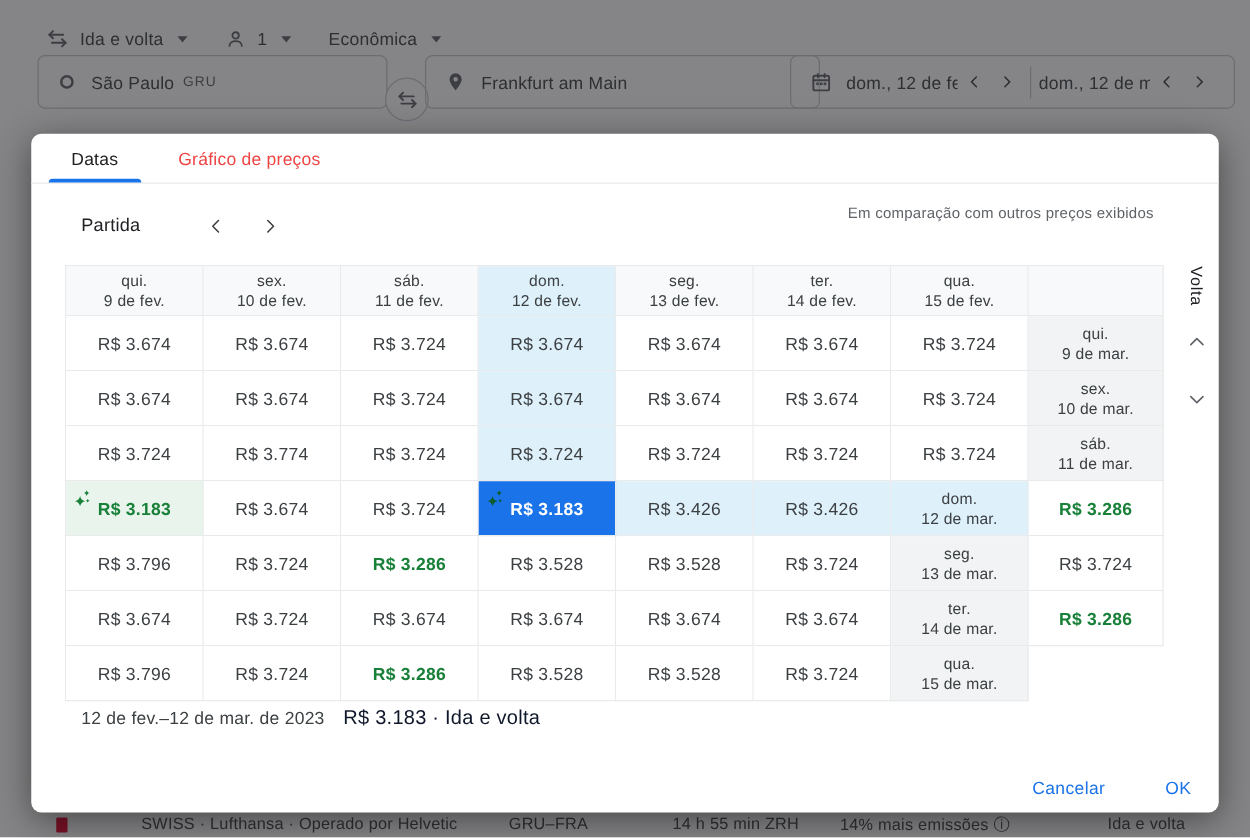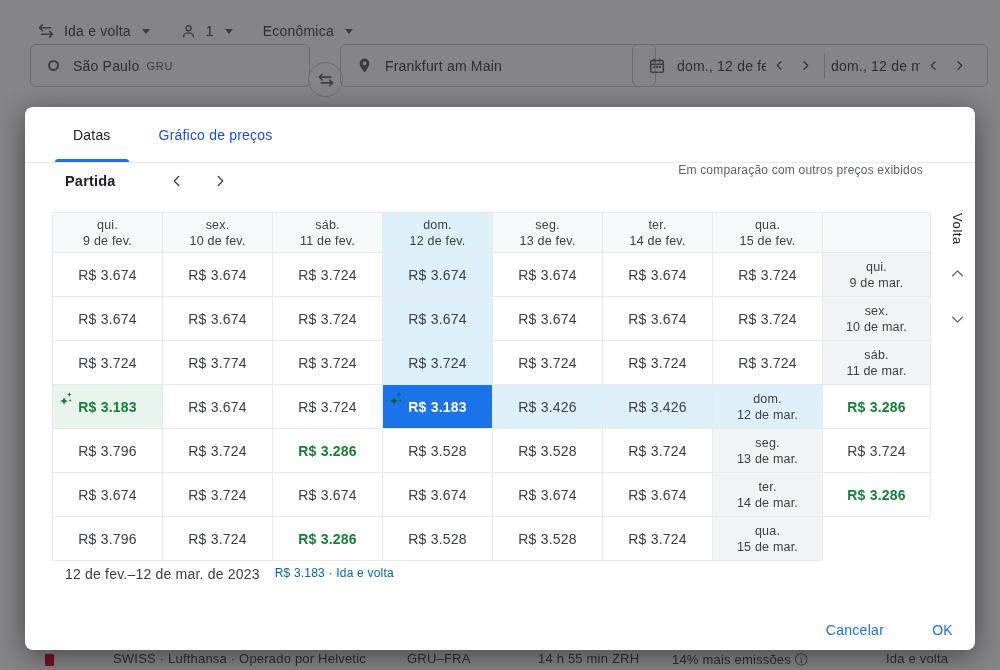--- a/index.html
+++ b/index.html
@@ -25,27 +25,27 @@
   .trunc { display: block; width: 89px; overflow: hidden; white-space: nowrap; }
   .dchev { width: 26px; height: 26px; border: none; background: none; display: flex; align-items: center; justify-content: center; cursor: pointer; flex: none; }
   .vdiv { width: 1px; height: 26px; background: #c6c9cc; margin: 0 6px; flex: none; }
 
   .bgrow { position: absolute; left: 0; top: 651px; width: 100%; height: 19px; font-size: 13px; color: #3c4043; }
   .bgrow span { position: absolute; white-space: nowrap; }
   .logo-mark { position: absolute; left: 45px; top: 3px; width: 9px; height: 12px; background: #e4002b; border-radius: 1px; }
 
   
   .dialog { position: absolute; left: 25px; top: 107px; width: 950px; height: 543px; background: #fff; border-radius: 8px; box-shadow: 0 6px 28px rgba(0,0,0,.45); z-index: 3; }
-  .tabs { height: 56px; border-bottom: 1px solid #e8eaed; display: flex; padding-left: 24px; }
-  .tab { padding: 0 24px; display: flex; align-items: center; font-size: 14px; color: #1d4ed8; position: relative; cursor: pointer; }
+  .tabs { height: 40px; border-bottom: 1px solid #e8eaed; display: flex; padding-left: 8px; }
+  .tab { padding: 0 24px; display: flex; align-items: center; font-size: 14px; color: #ef4444; position: relative; cursor: pointer; }
   .tab.active { color: #202124; }
   .tab.active::after { content: ""; position: absolute; left: 6px; right: 6px; bottom: 0; height: 3px; background: #1a73e8; border-radius: 3px 3px 0 0; }
 
   .partida-row { position: absolute; left: 40px; top: 62px; display: flex; align-items: center; height: 24px; }
-  .partida-label { font-size: 14.5px; font-weight: 700; color: #202124; margin-right: 48px; }
+  .partida-label { font-size: 14.5px; font-weight: 400; color: #202124; margin-right: 48px; }
   .nav-btn { width: 26px; height: 26px; background: none; border: none; display: flex; align-items: center; justify-content: center; cursor: pointer; margin-right: 17px; }
 
   .legend { position: absolute; top: 54px; right: 52px; text-align: right; font-size: 12px; line-height: 18px; color: #5f6368; }
   .legend .l1 { display: flex; align-items: center; justify-content: flex-end; gap: 5px; }
   .legend svg { width: 12px; height: 12px; }
   .legend svg path { fill: #188038; }
 
   .grid { position: absolute; left: 27px; top: 105px; display: grid; grid-template-columns: repeat(7, 110px) 108px; border-top: 1px solid #e9eaec; border-left: 1px solid #e9eaec; }
   .cell { border-right: 1px solid #e9eaec; border-bottom: 1px solid #e9eaec; display: flex; align-items: center; justify-content: center; position: relative; background: #fff; text-align: center; }
   .head { height: 40px; flex-direction: column; background: #f7f9fa; font-size: 12.5px; line-height: 16px; color: #3c4043; }
@@ -59,21 +59,21 @@
   .spark path { fill: #188038; }
   .sel .spark path { fill: #0d5c2e; }
 
   .volta-label { position: absolute; right: 10px; top: 106px; writing-mode: vertical-rl; font-size: 13px; color: #202124; letter-spacing: .6px; }
   .rail-btn { position: absolute; right: 4px; width: 28px; height: 28px; border: none; background: none; display: flex; align-items: center; justify-content: center; cursor: pointer; }
   .rail-up { top: 152px; }
   .rail-down { top: 198px; }
 
   .summary { position: absolute; left: 40px; top: 459px; display: flex; align-items: flex-start; gap: 15px; }
   .summary .range { font-size: 14px; color: #3c4043; }
-  .summary .price-sum { font-size: 12px; color: #0369a1; }
+  .summary .price-sum { font-size: 16px; color: #0f172a; }
 
   .actions { position: absolute; right: 22px; bottom: 12px; display: flex; gap: 48px; }
   .actions button { background: none; border: none; font-family: "Liberation Sans", sans-serif; font-size: 14px; font-weight: 500; color: #1a73e8; cursor: pointer; letter-spacing: .3px; }
 
   svg.stroke-i { fill: none; stroke: #5f6368; stroke-width: 1.7; stroke-linecap: round; stroke-linejoin: round; }
   svg.stroke-d { fill: none; stroke: #3c4043; stroke-width: 1.8; stroke-linecap: round; stroke-linejoin: round; }
 </style>
 </head>
 <body>
 

